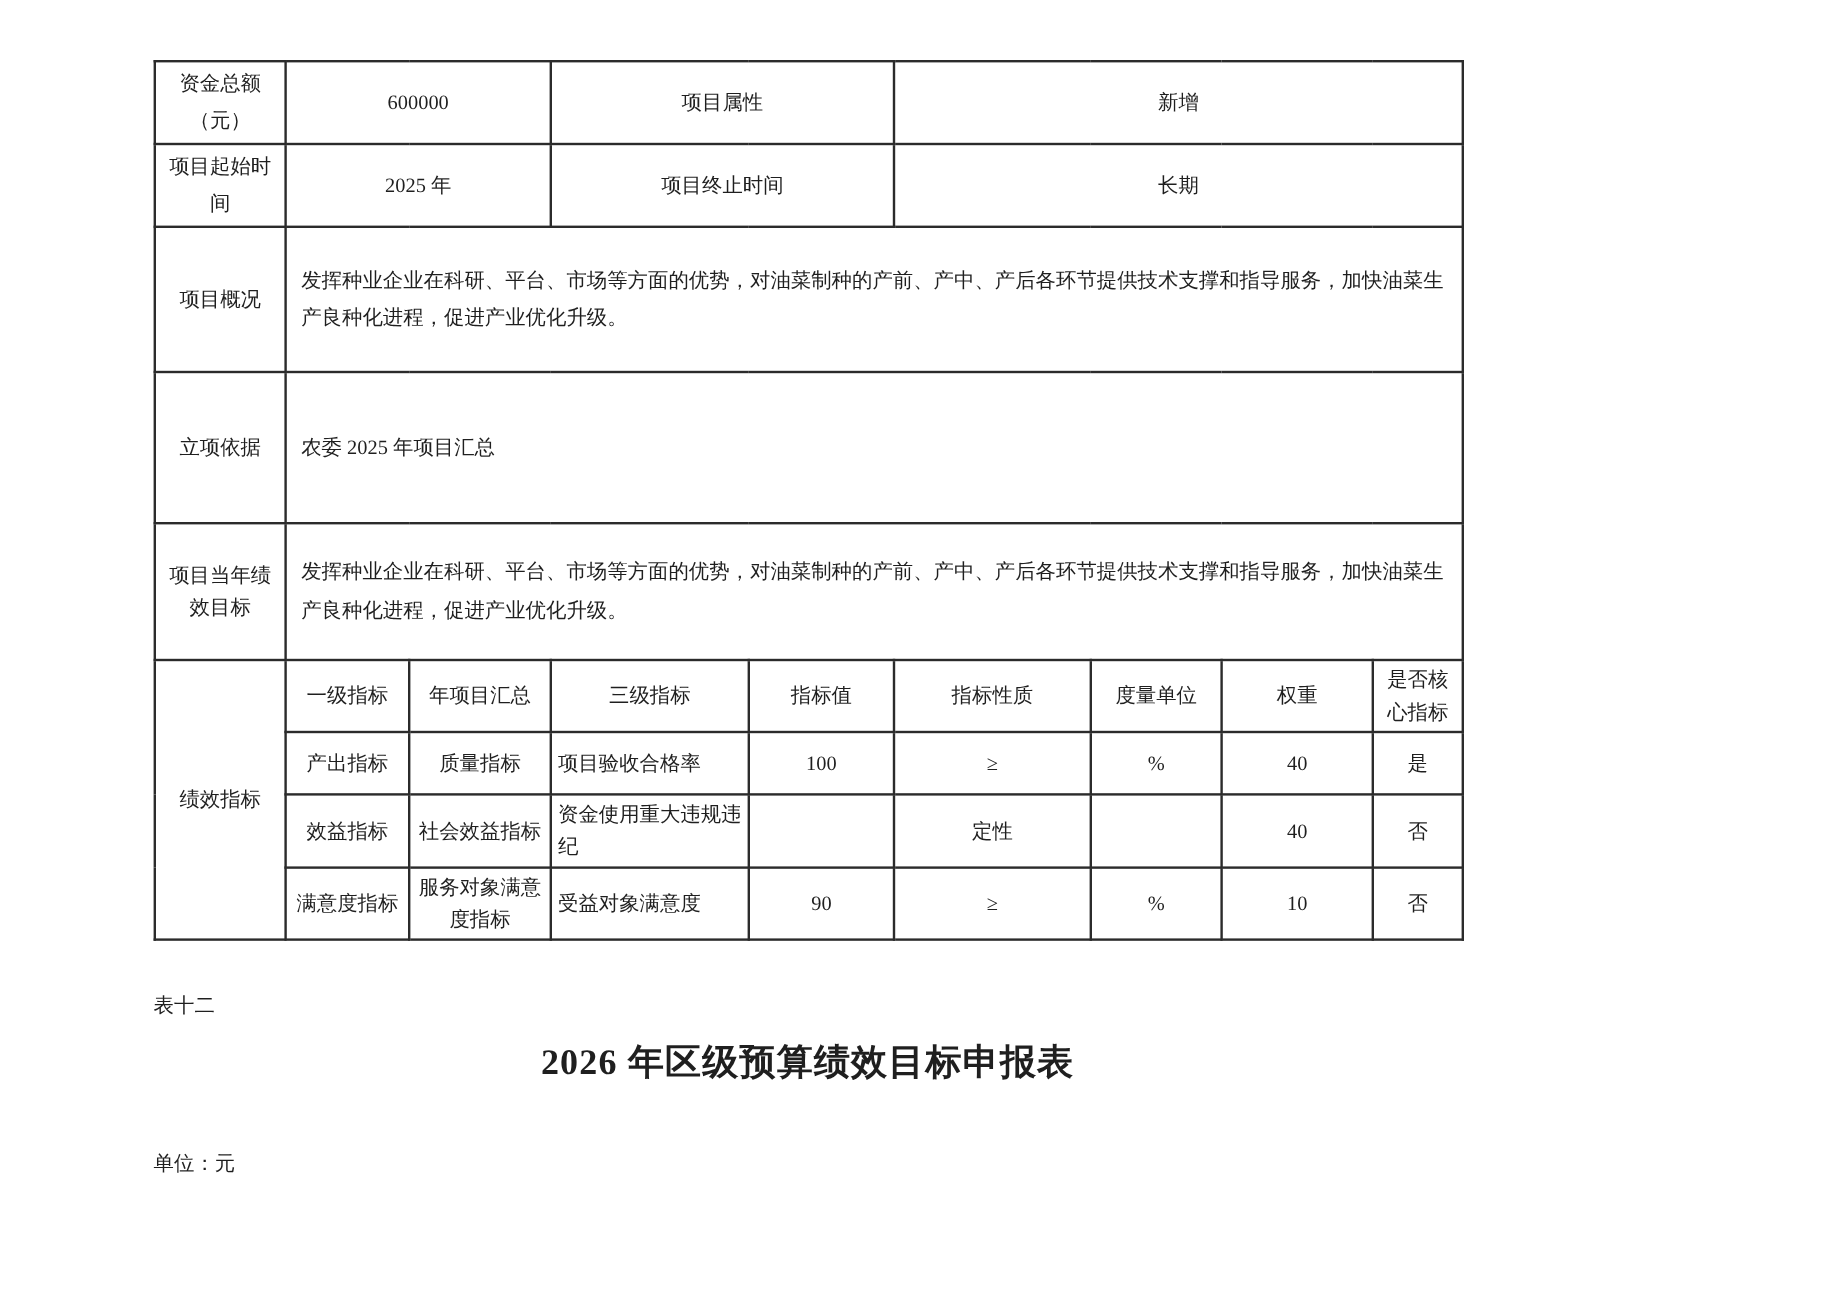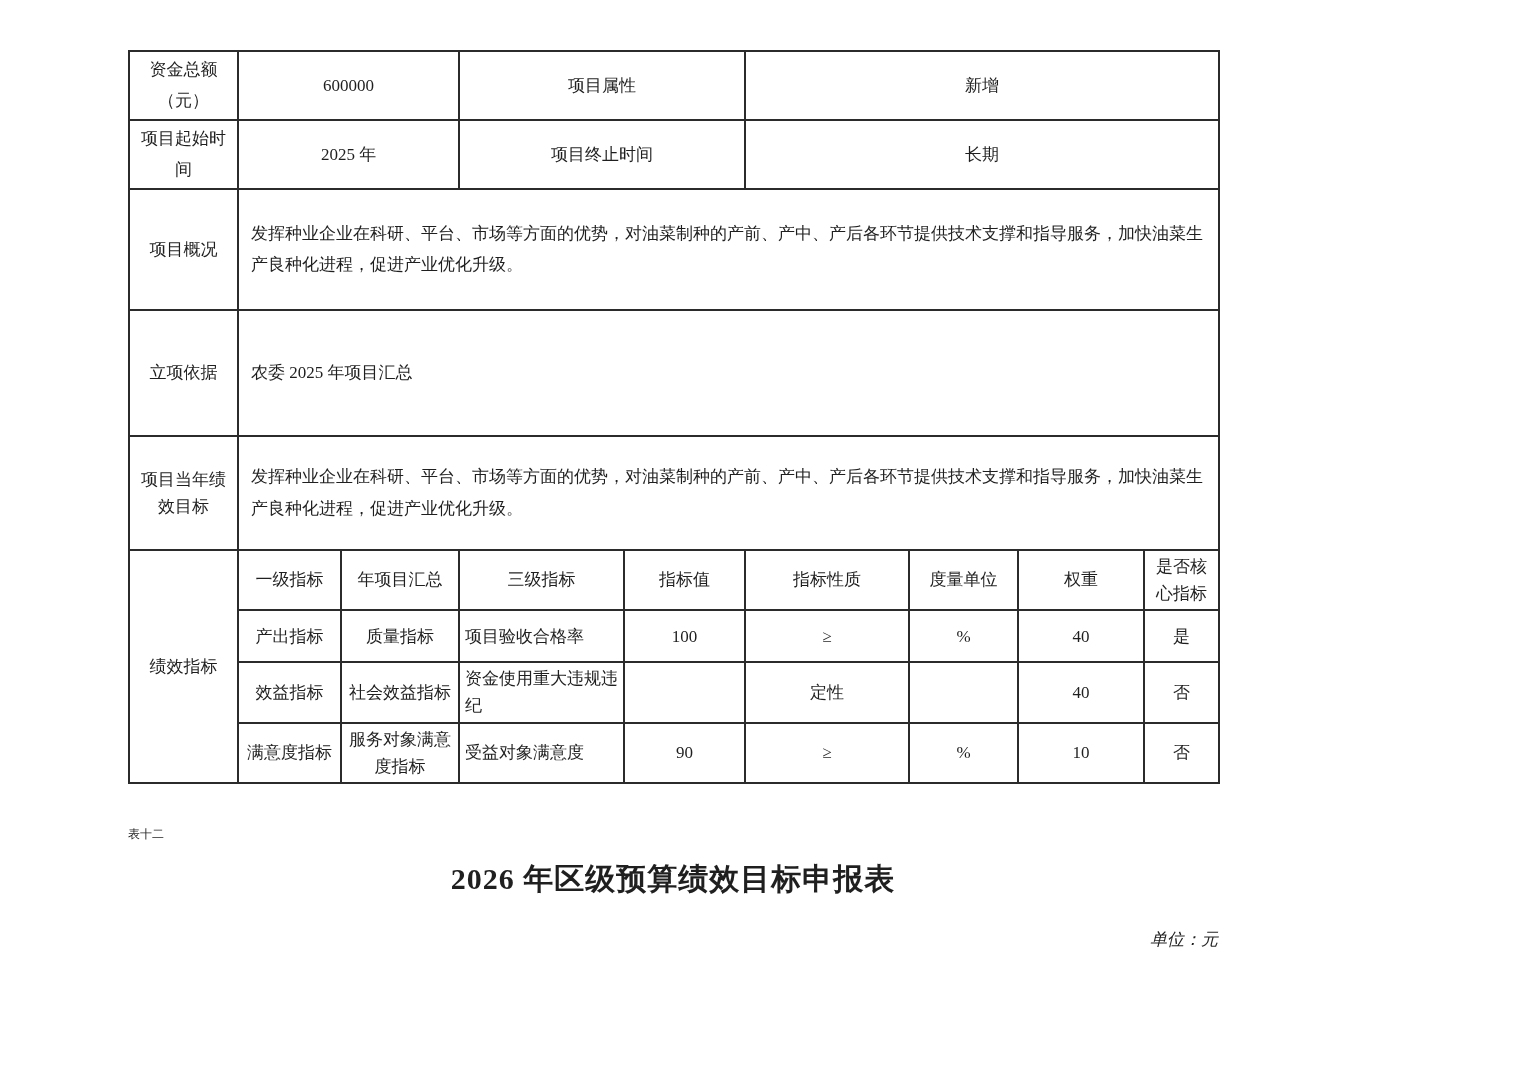--- a/index.html
+++ b/index.html
@@ -46,35 +46,33 @@
     text-align: left;
     padding-left: 5px;
     padding-right: 3px;
     line-height: 1.6;
   }
   table.doc-table td.wrap-center {
     line-height: 1.6;
   }
   .caption {
     margin-top: 42px;
-    font-size: 12px;
+    font-size: 17px;
     text-align: left;
   }
   .title {
     margin-top: 16px;
     font-size: 30px;
     font-weight: bold;
     text-align: center;
     letter-spacing: 1px;
   }
   .unit {
-    margin-top: 28px;
+    margin-top: 52px;
     font-size: 17px;
-    text-align: right;
-    font-style: italic;
   }
 </style>
 </head>
 <body>
 
 <div class="page">
   <div class="content">
 
     <table class="doc-table">
       <colgroup>

